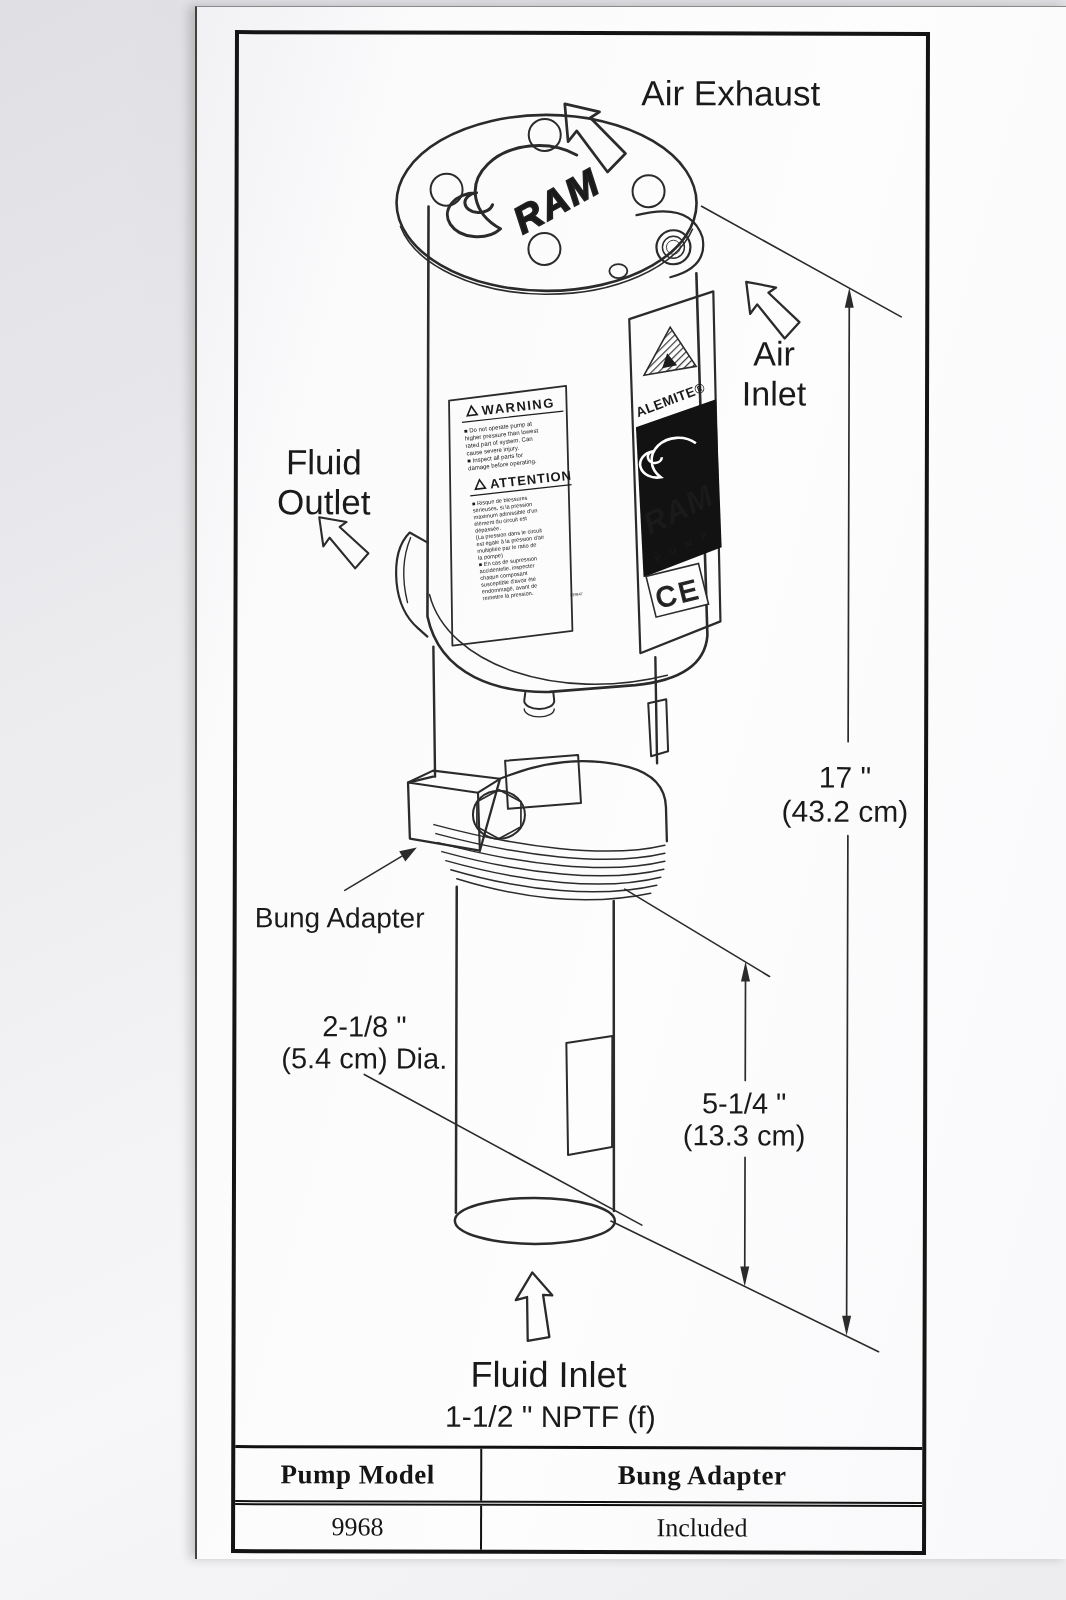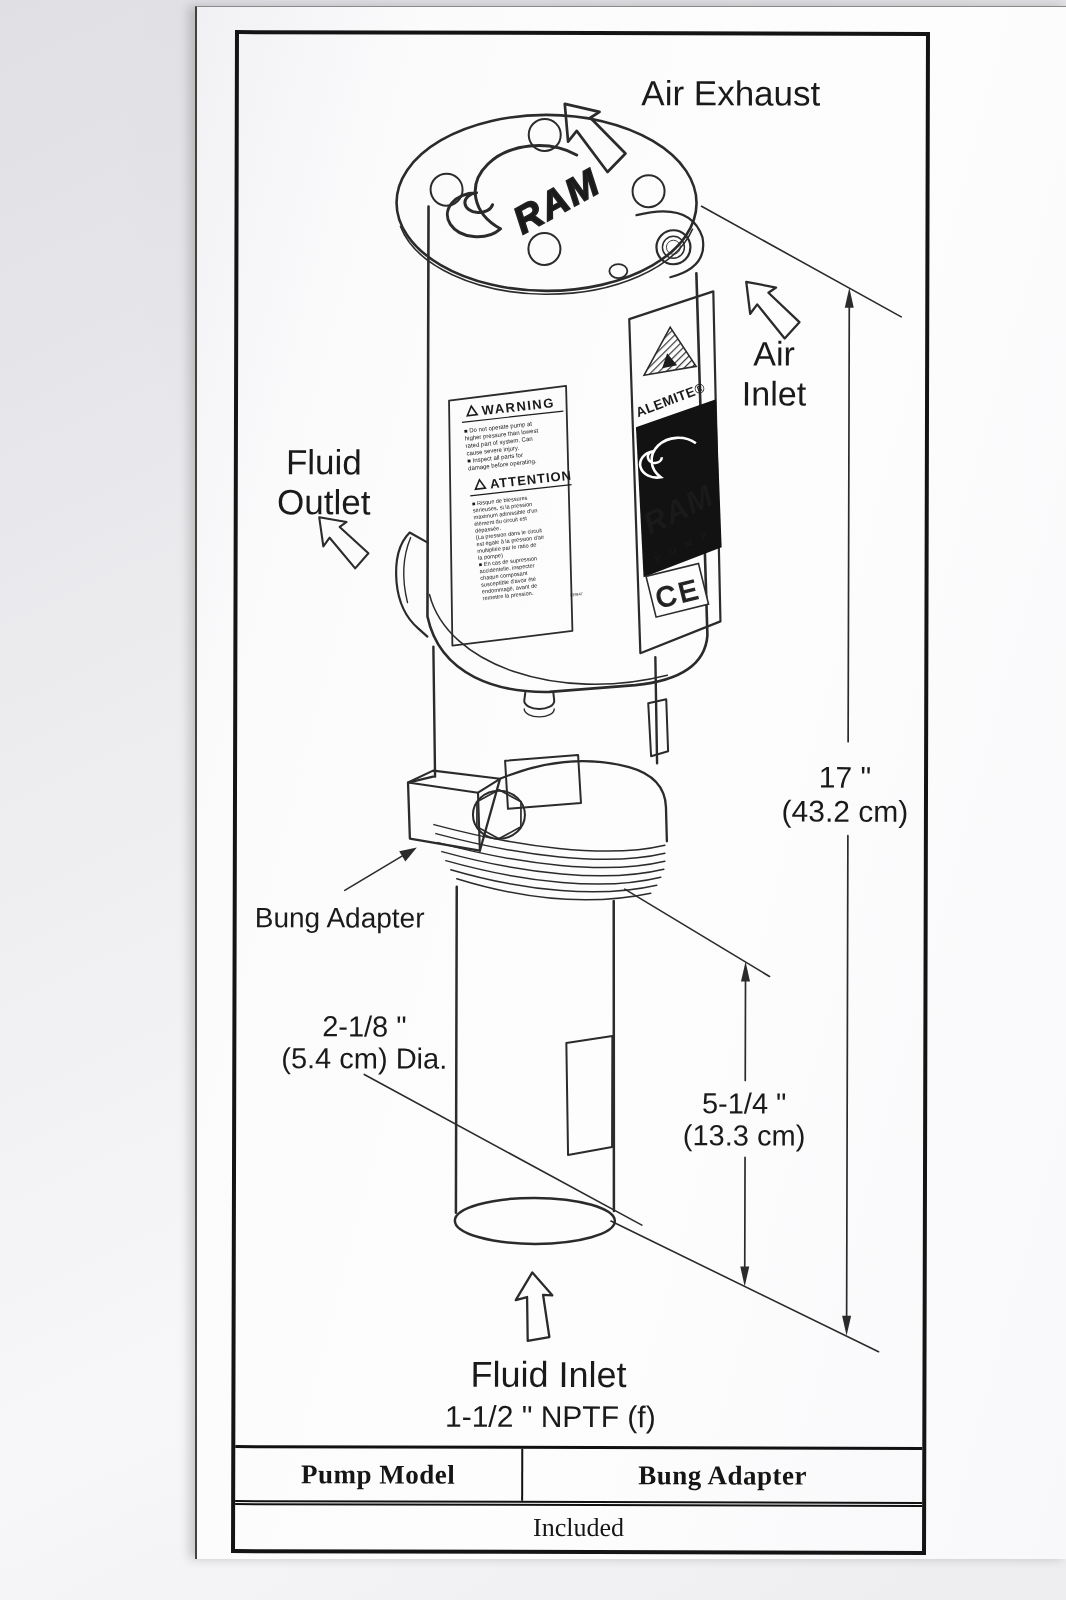--- a/index.html
+++ b/index.html
@@ -24,21 +24,21 @@
   }
   .drawing{position:absolute;left:0;top:0;}
   
   .spec-table{position:absolute;left:0;right:0;bottom:0;height:101px;
     border-top:3px solid #111;display:flex;flex-direction:column;
     font-family:"Liberation Serif",serif;color:#151515;}
   .t-row{display:flex;flex:0 0 auto;}
   .t-row.header{height:52px;border-bottom:5px double #111;}
   .t-row.data{flex:1 1 auto;}
   .t-cell{display:flex;align-items:center;justify-content:center;}
-  .t-cell.c1{width:288px;border-right:2px solid #111;box-sizing:border-box;}
+  .t-cell.c1{width:247px;border-right:2px solid #111;box-sizing:border-box;}
   .t-cell.c2{flex:1;}
   .t-row.header .t-cell{font-weight:bold;font-size:27px;letter-spacing:0.5px;}
   .t-row.data .t-cell{font-size:26px;}
   
   .ink{stroke:#2b2b2b;fill:none;stroke-linecap:round;stroke-linejoin:round;}
   text{fill:#1a1a1a;}
   .lbl{font-family:"Liberation Sans",sans-serif;}
 </style>
 </head>
 <body>
@@ -237,18 +237,19 @@
         </g>
       </g>
     </svg>
 
     <div class="spec-table">
       <div class="t-row header">
         <div class="t-cell c1">Pump Model</div>
         <div class="t-cell c2">Bung Adapter</div>
       </div>
       <div class="t-row data">
+        <div class="t-cell c1">9968</div>
         <div class="t-cell c2">Included</div>
       </div>
     </div>
 
   </div>
 </div>
 
 </body></html>

